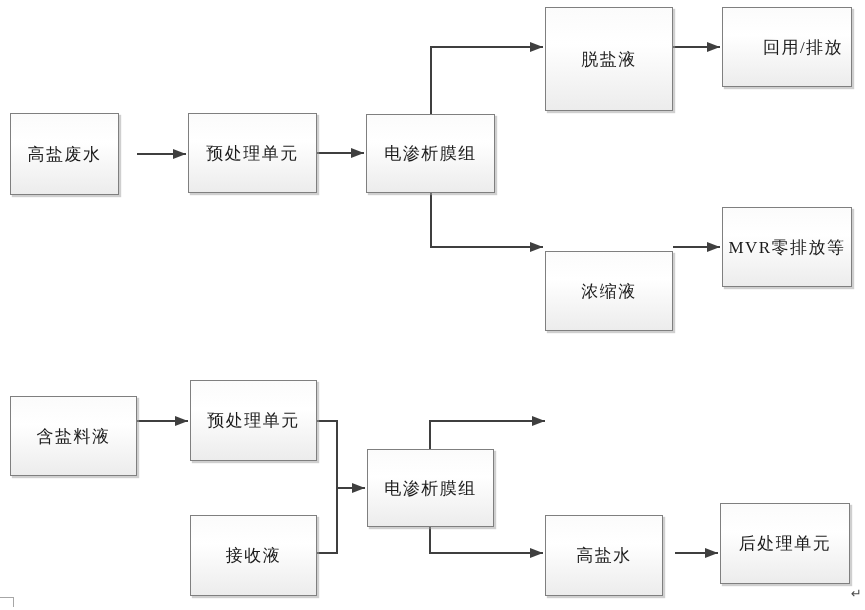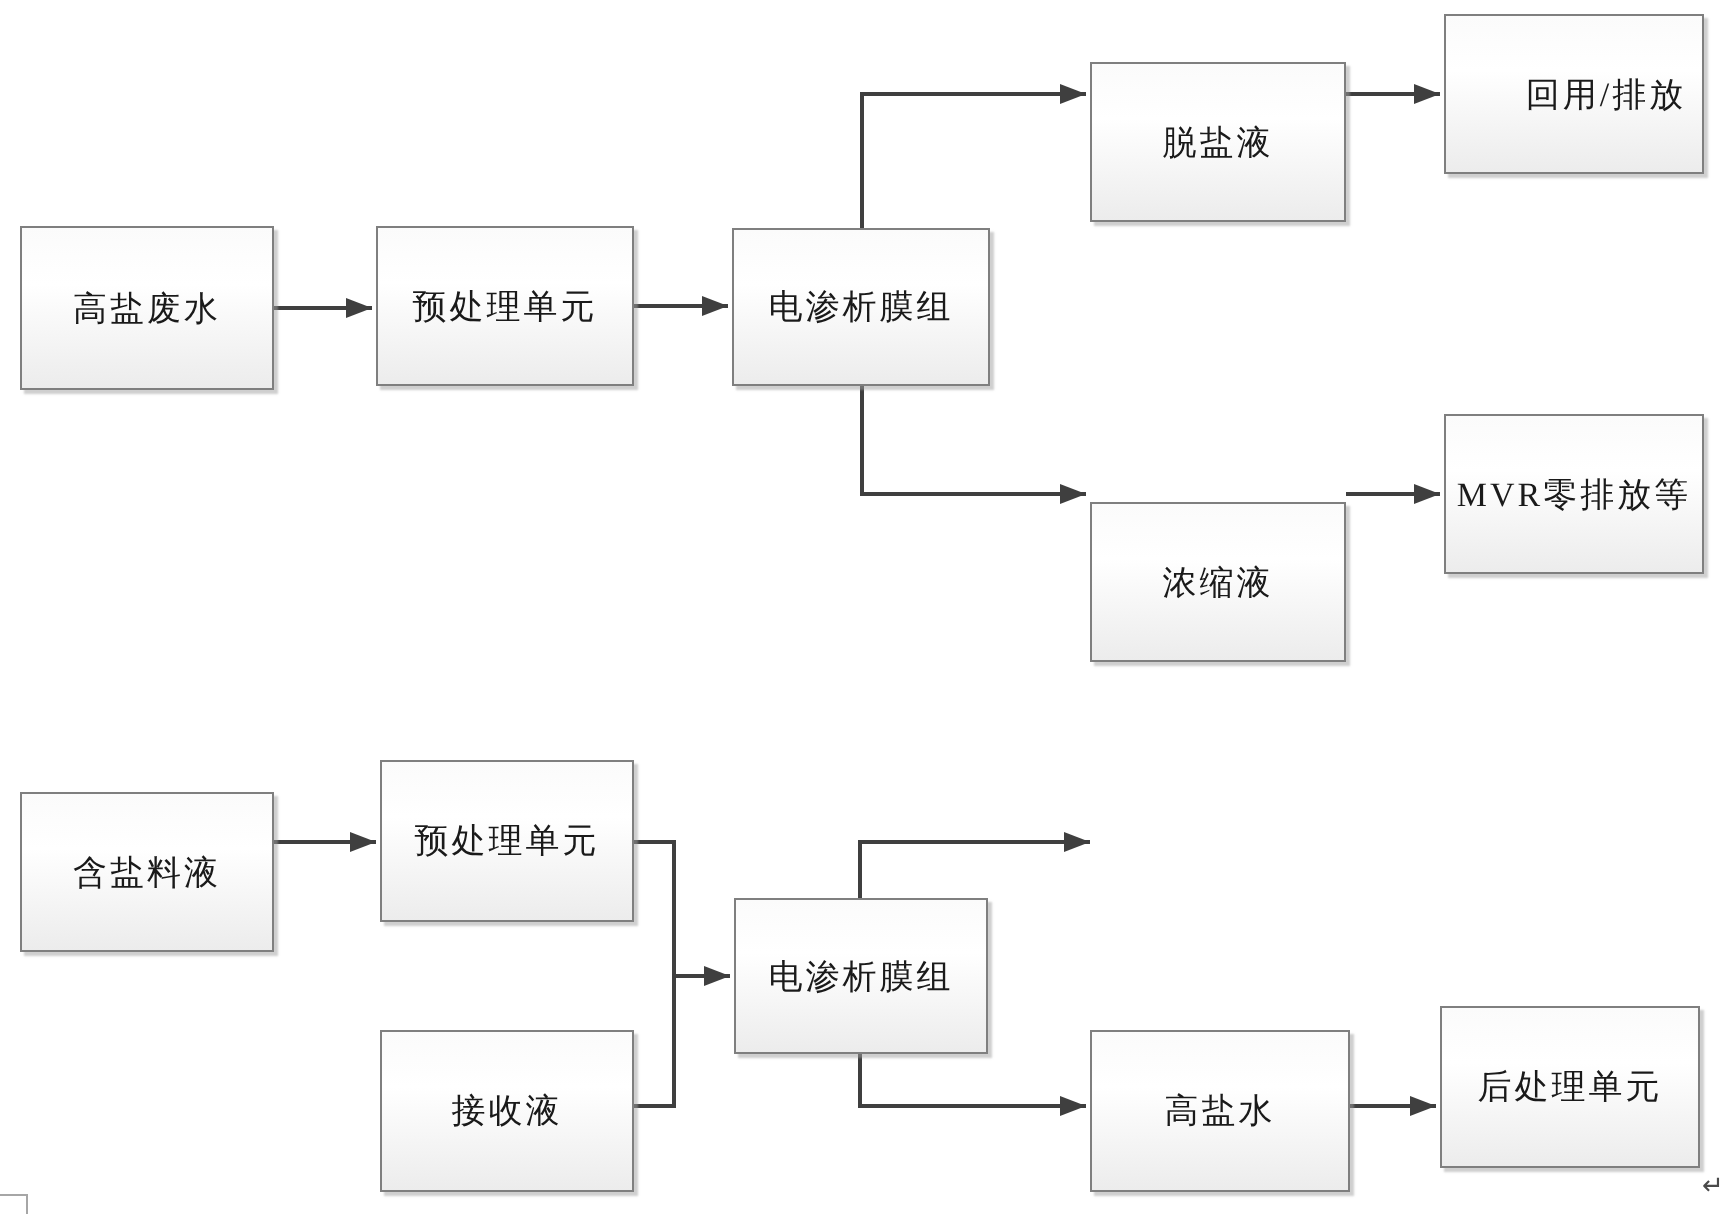--- a/index.html
+++ b/index.html
@@ -80,30 +80,30 @@
     <line x1="673" y1="247" x2="720" y2="247" marker-end="url(#arrow)"></line>
 
     <line x1="137" y1="421" x2="188" y2="421" marker-end="url(#arrow)"></line>
     <polyline points="317,421 337,421 337,553 317,553"></polyline>
     <line x1="337" y1="488" x2="365" y2="488" marker-end="url(#arrow)"></line>
     <polyline points="430,449 430,421 545,421" marker-end="url(#arrow)"></polyline>
     <polyline points="430,527 430,553 543,553" marker-end="url(#arrow)"></polyline>
     <line x1="675" y1="553" x2="718" y2="553" marker-end="url(#arrow)"></line>
   </svg>
 
-  <div class="node" style="left:10px;  top:113px; width:127px; height:82px;">高盐废水</div>
+  <div class="node" style="left:10px;  top:113px; width:109px; height:82px;">高盐废水</div>
   <div class="node" style="left:188px; top:113px; width:129px; height:80px;">预处理单元</div>
   <div class="node" style="left:366px; top:114px; width:129px; height:79px;">电渗析膜组</div>
-  <div class="node" style="left:545px; top:7px;   width:128px; height:80px;margin-top:24px;">脱盐液</div>
+  <div class="node" style="left:545px; top:7px;   width:128px; height:104px;">脱盐液</div>
   <div class="node" style="left:722px; top:7px;   width:130px; height:80px;padding-left:32px;">回用/排放</div>
   <div class="node" style="left:545px; top:207px; width:128px; height:80px;margin-top:44px;">浓缩液</div>
   <div class="node" style="left:722px; top:207px; width:130px; height:80px;text-align:right;">MVR零排放等</div>
 
   <div class="node" style="left:10px;  top:396px; width:127px; height:80px;">含盐料液</div>
   <div class="node" style="left:190px; top:380px; width:127px; height:81px;">预处理单元</div>
   <div class="node" style="left:190px; top:515px; width:127px; height:81px;">接收液</div>
   <div class="node" style="left:367px; top:449px; width:127px; height:78px;">电渗析膜组</div>
-  <div class="node" style="left:545px; top:515px; width:130px; height:81px;">高盐水</div>
+  <div class="node" style="left:545px; top:515px; width:118px; height:81px;">高盐水</div>
   <div class="node" style="left:720px; top:503px; width:130px; height:81px;">后处理单元</div>
 
   <div class="corner-mark"></div>
   <span class="return-mark">↵</span>
 </div>
 
 </body></html>

